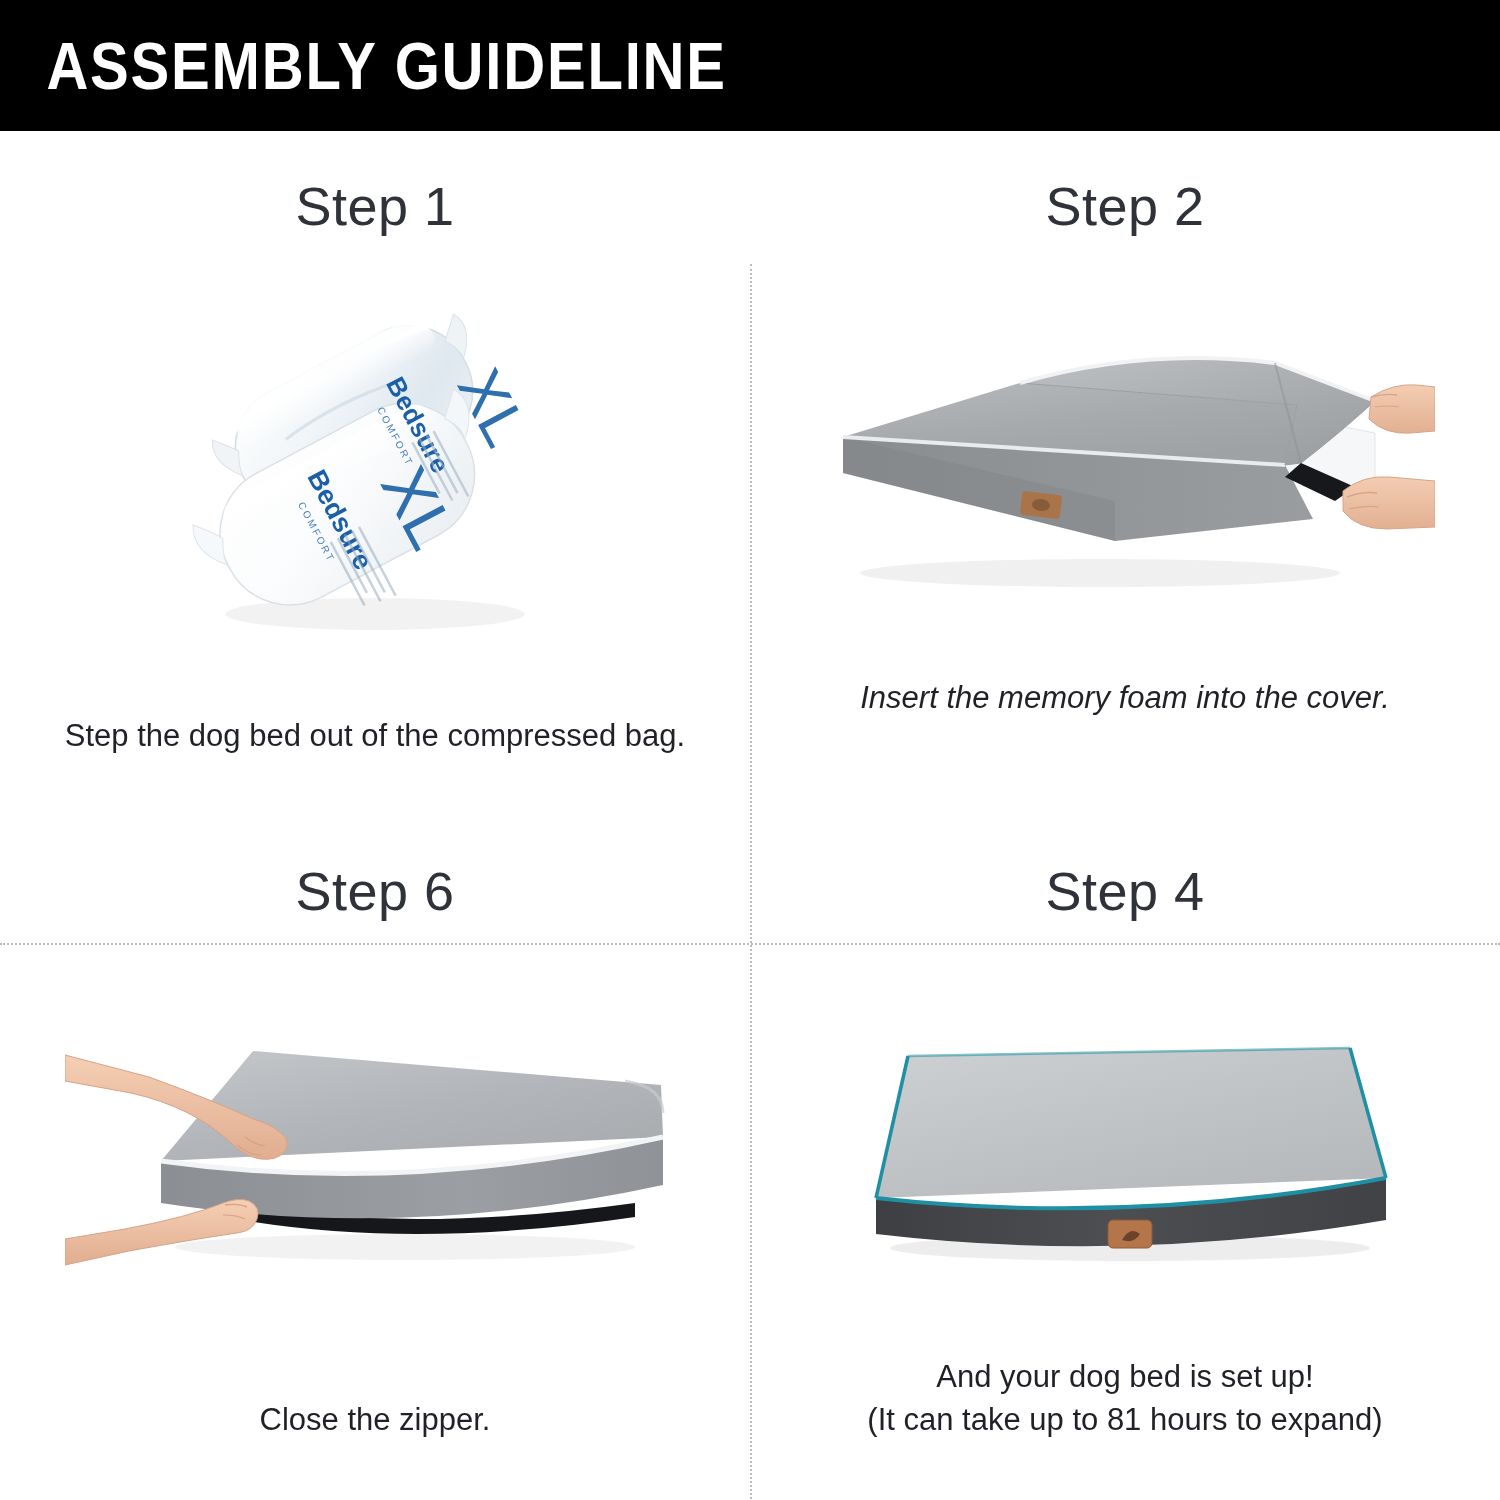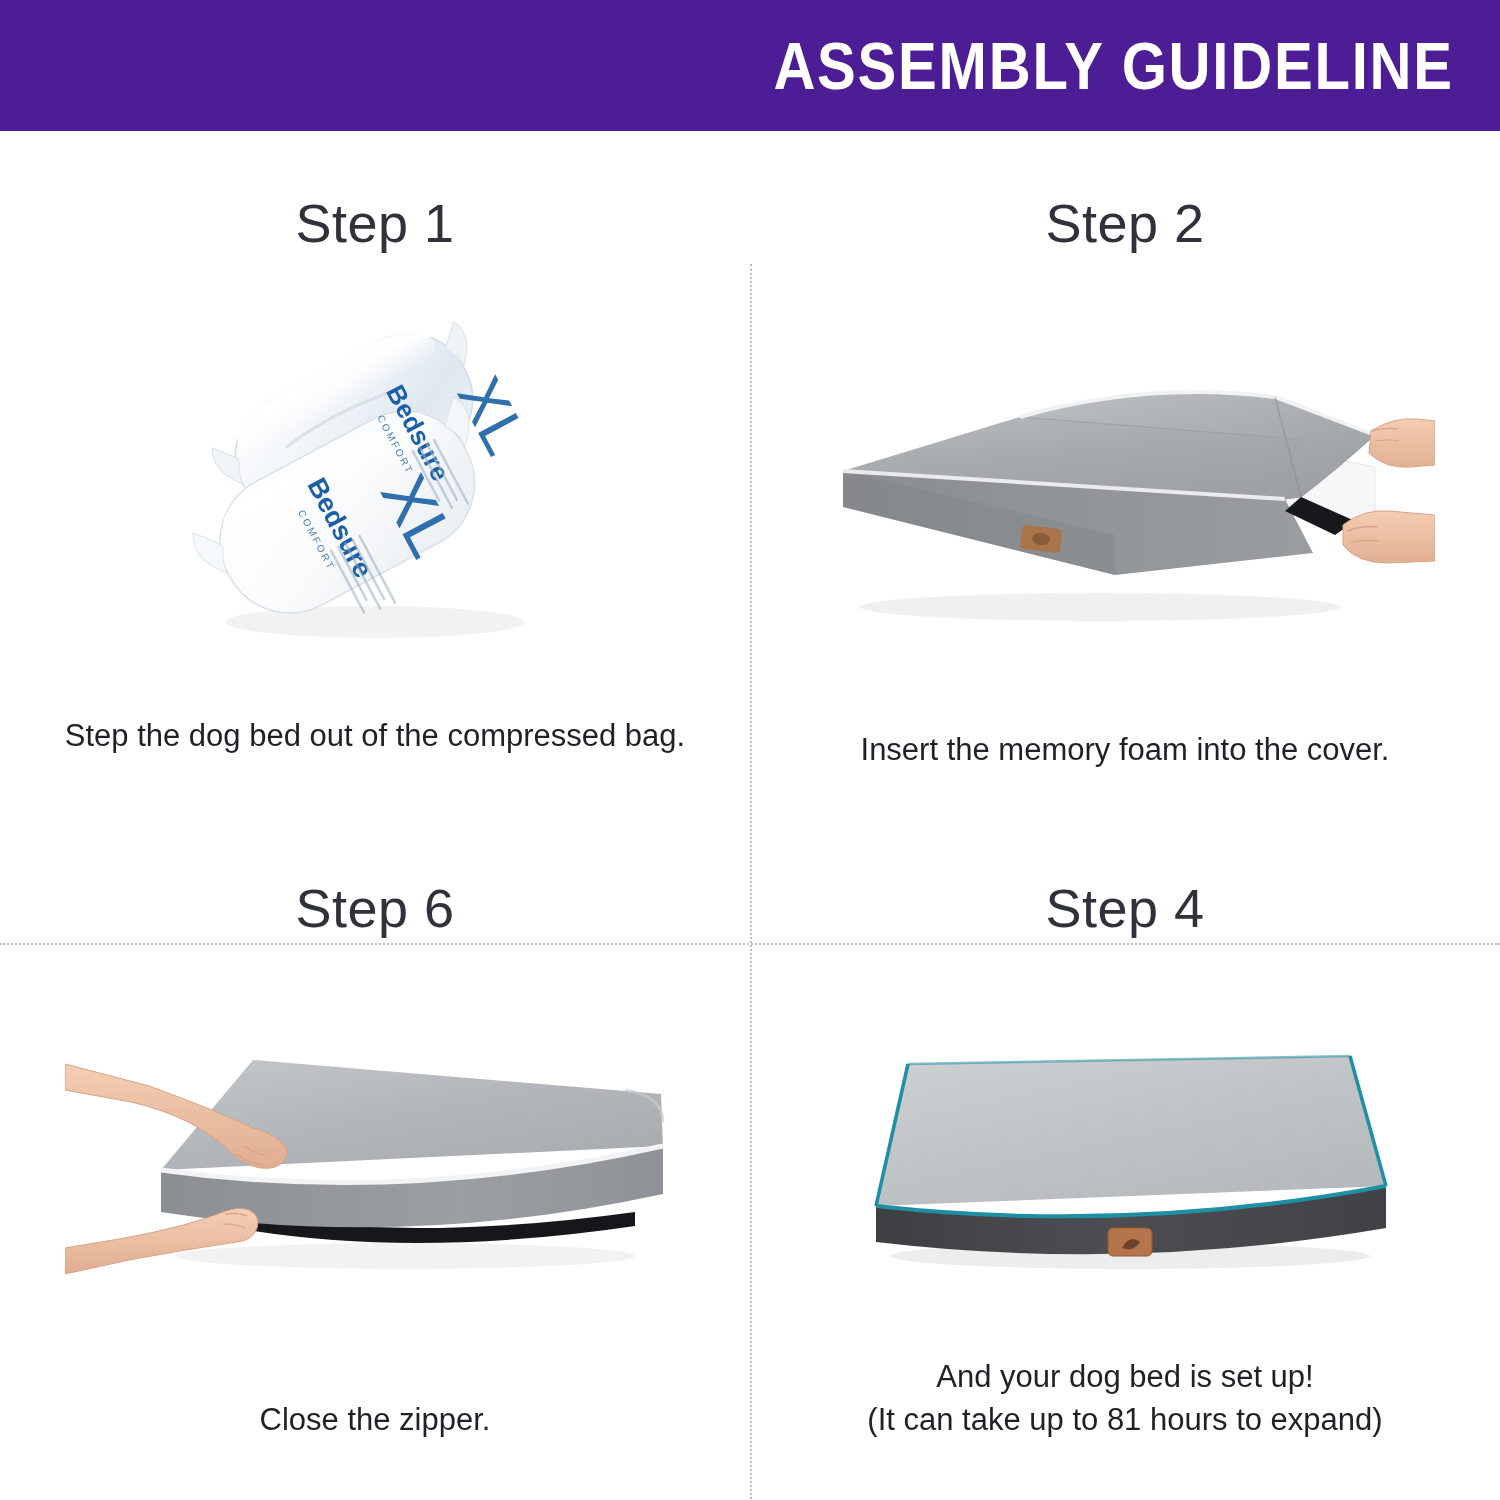--- a/index.html
+++ b/index.html
@@ -12,24 +12,24 @@
     width: 1500px;
     height: 1500px;
     font-family: "Liberation Sans", sans-serif;
     overflow: hidden;
     position: relative;
   }
 
   
   .header {
     height: 131px;
-    background: #4c1d95;
+    background: #000000;
     display: flex;
     align-items: center;
-    justify-content: flex-end;
+    justify-content: flex-start;
   }
   .header-title {
     color: #ffffff;
     font-size: 66px;
     font-weight: 700;
     letter-spacing: 2px;
     transform: scaleX(0.88);
     font-family: "Liberation Sans", sans-serif;
   }
 
@@ -47,21 +47,21 @@
     display: flex;
     flex-direction: column;
     align-items: center;
   }
   .cell-tl { left: 0;   top: 0; }
   .cell-tr { left: 750px; top: 0; }
   .cell-bl { left: 0;   top: 684.5px; }
   .cell-br { left: 750px; top: 684.5px; justify-content: center; }
 
   .step-title {
-    margin-top: 65px;
+    margin-top: 48px;
     font-size: 54px;
     color: #2f3239;
     font-weight: 400;
     letter-spacing: 0.5px;
     line-height: 1;
   }
 
   .art {
     flex: 1 1 auto;
     width: 100%;
@@ -73,21 +73,21 @@
 
   .caption {
     font-size: 31px;
     color: #1f2126;
     text-align: center;
     line-height: 1.38;
     font-weight: 400;
     width: 86%;
   }
   .cell-tl .caption { margin-bottom: 58px; }
-  .cell-tr .caption { margin-bottom: 44px; }
+  .cell-tr .caption { margin-bottom: 96px; font-style: italic; }
   .cell-bl .caption { margin-bottom: 58px; margin-top: 48px; }
   .cell-br .caption { margin-bottom: 58px; }
 
   
   .divider-h {
     position: absolute;
     left: 0;
     top: 812px;
     width: 1500px;
     height: 0;

